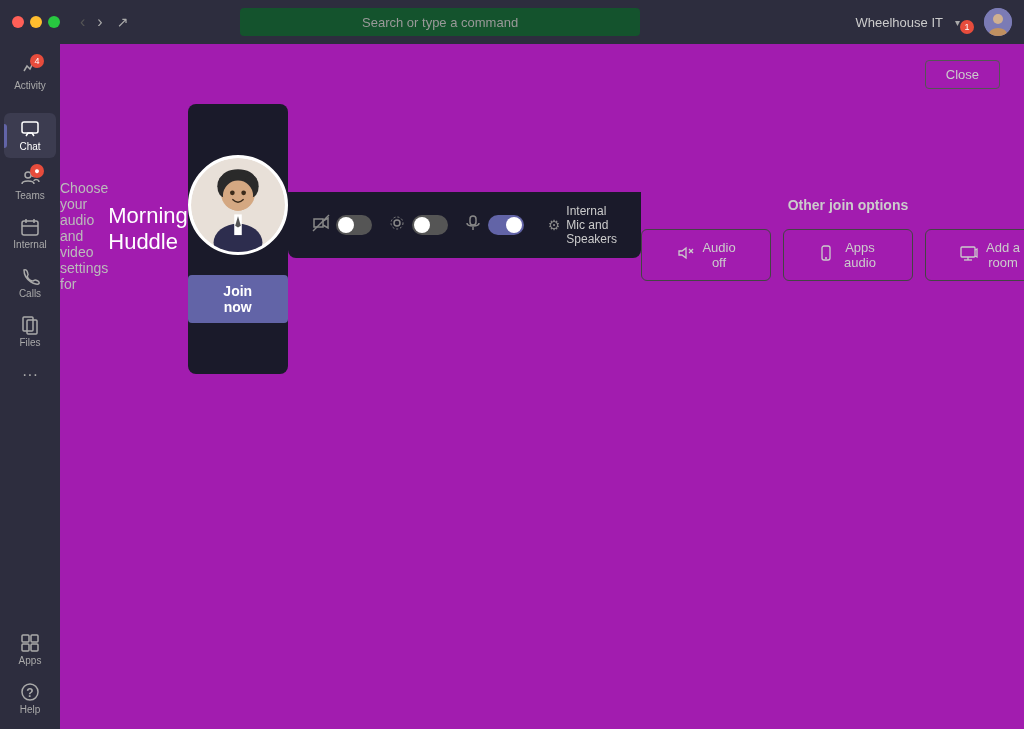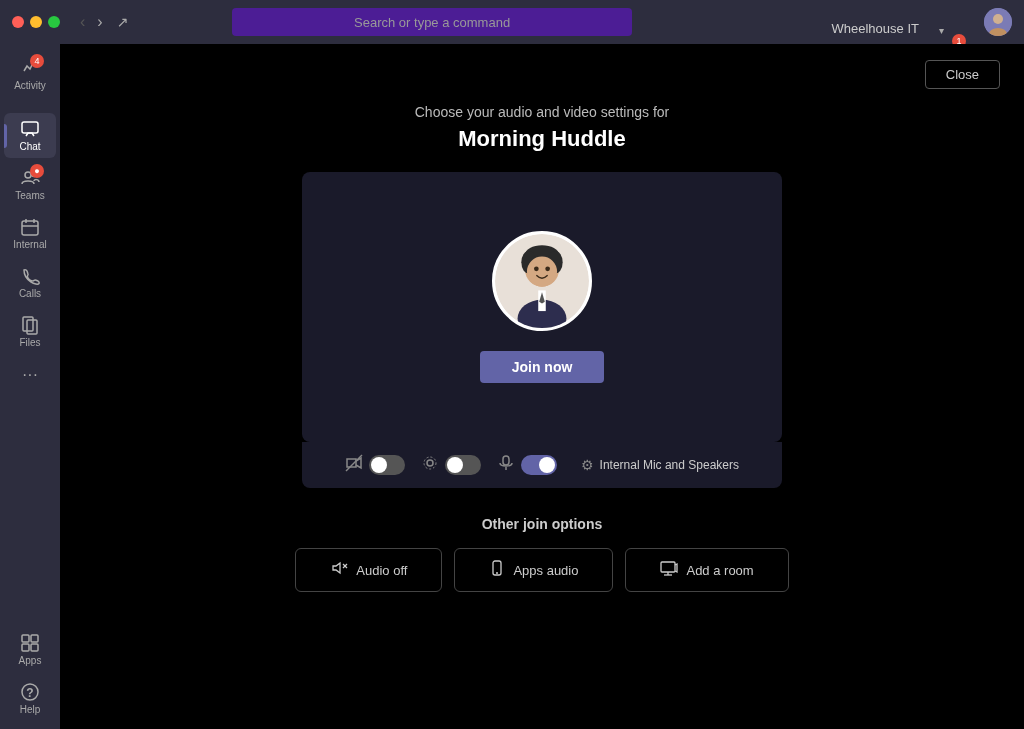--- a/index.html
+++ b/index.html
@@ -53,35 +53,35 @@
     .nav-external {
       color: #aaa;
       font-size: 14px;
       margin-left: 2px;
     }
 
     .search-bar {
       flex: 1;
       max-width: 400px;
       margin: 0 auto;
-      background: #4c1d95;
+      background: #14532d;
       border-radius: 4px;
       height: 28px;
       display: flex;
       align-items: center;
       justify-content: center;
       color: #999;
       font-size: 13px;
       text-align: right;
     }
 
     .user-area {
       display: flex;
-      align-items: flex-end;
-      gap: 20px;
+      align-items: center;
+      gap: 12px;
       margin-left: auto;
       color: #ccc;
       font-size: 13px;
     }
     .user-badge {
       position: relative;
     }
     .user-badge-dot {
       position: absolute;
       top: -2px;
@@ -183,21 +183,21 @@
     .sidebar-dots {
       color: #aaa;
       font-size: 16px;
       cursor: pointer;
       padding: 8px;
     }
 
     
     .content {
       flex: 1;
-      background: #000000;
+      background: #a21caf;
       display: flex;
       flex-direction: column;
       align-items: flex-end;
       position: relative;
       overflow-y: auto;
     }
 
     .close-btn {
       position: absolute;
       top: 16px;
@@ -207,34 +207,34 @@
       color: #ccc;
       padding: 6px 20px;
       border-radius: 4px;
       font-size: 13px;
       cursor: pointer;
     }
 
     .pre-join {
       margin-top: 60px;
       display: flex;
-      flex-direction: column;
+      flex-direction: row;
       align-items: center;
       width: 100%;
     }
 
     .subtitle {
       color: #bbb;
       font-size: 14px;
       margin-bottom: 6px;
     }
     .meeting-title {
       color: #fff;
       font-size: 22px;
-      font-weight: 700;
+      font-weight: 400;
       margin-bottom: 20px;
     }
 
     
     .video-preview {
       width: 480px;
       height: 270px;
       background: #1a1a2a;
       border-radius: 8px;
       display: flex;

